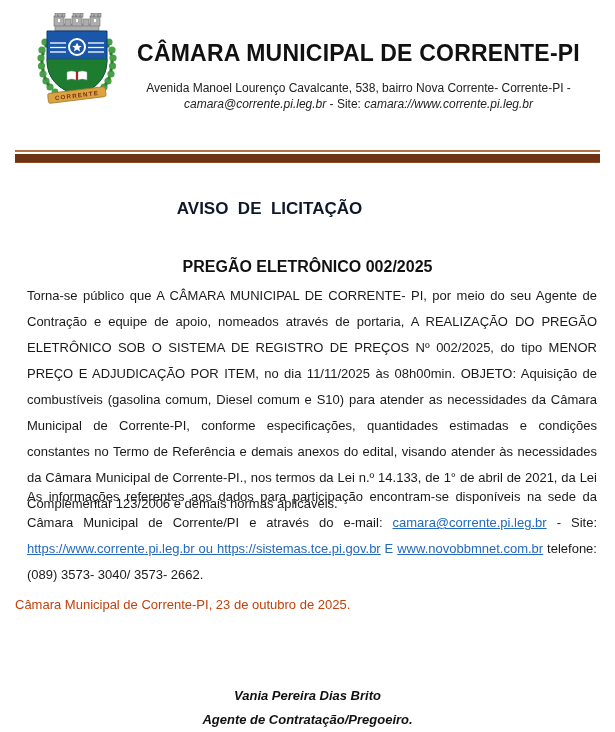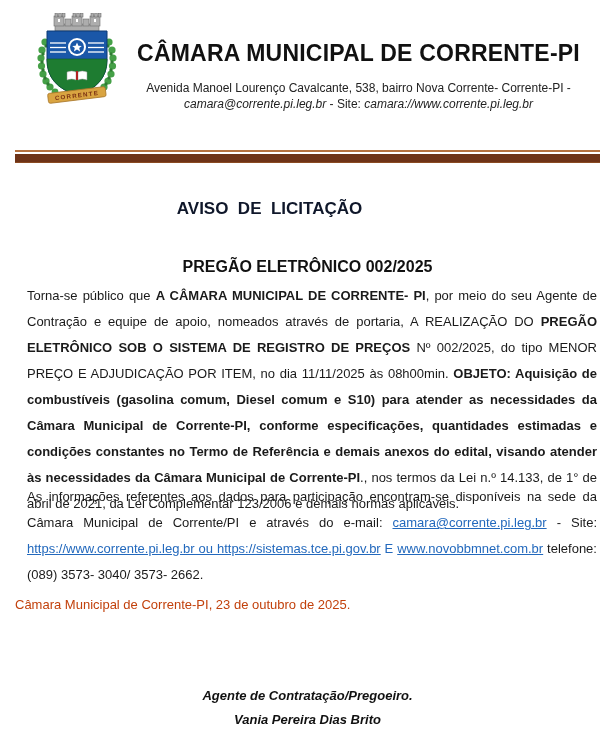--- a/index.html
+++ b/index.html
@@ -20,21 +20,21 @@
   .divider .k{height:8px;background:#6e3317;border-bottom:1px solid #8a4a22;}
   
   .notice-title{position:absolute;top:199px;left:0;width:539px;text-align:center;
     font-size:17px;font-weight:bold;color:#0f172a;white-space:pre;}
   .notice-subtitle{position:absolute;top:258px;left:0;width:615px;text-align:center;
     font-size:16px;font-weight:bold;color:#111;}
   .para{position:absolute;left:27px;width:570px;font-size:13px;line-height:26px;
     text-align:justify;color:#1a1a1a;}
   #p1{top:283px;}
   #p2{top:484px;}
-  .b{font-weight:bold;}
+  .b{font-weight:normal;}
   .lnk{color:#2369bd;text-decoration:underline;cursor:pointer;}
   .lnk-plain{color:#2369bd;text-decoration:none;}
   .date-line{position:absolute;left:15px;top:597px;font-size:13px;color:#c2410c;}
   .sig{position:absolute;left:0;top:684px;width:615px;text-align:center;
     font-size:13px;font-weight:bold;font-style:italic;line-height:24px;color:#111;}
 </style>
 </head>
 <body>
 
 <div class="page">
@@ -143,17 +143,17 @@
 
   <div class="notice-title">AVISO  DE  LICITAÇÃO</div>
   <div class="notice-subtitle">PREGÃO ELETRÔNICO 002/2025</div>
 
   <div class="para" id="p1"><span class="">Torna-se público que </span><span class="b">A CÂMARA MUNICIPAL DE CORRENTE- PI</span><span class="">, por meio do seu Agente de Contração e equipe de apoio, nomeados através de portaria, A REALIZAÇÃO DO </span><span class="b">PREGÃO ELETRÔNICO SOB O SISTEMA DE REGISTRO DE PREÇOS</span><span class=""> Nº 002/2025, do tipo MENOR PREÇO E ADJUDICAÇÃO POR ITEM, no dia 11/11/2025 às 08h00min. </span><span class="b">OBJETO: Aquisição de combustíveis (gasolina comum, Diesel comum e S10) para atender as necessidades da Câmara Municipal de Corrente-PI, conforme especificações, quantidades estimadas e condições constantes no Termo de Referência e demais anexos do edital, visando atender às necessidades da Câmara Municipal de Corrente-PI</span><span class="">., nos termos da Lei n.º 14.133, de 1° de abril de 2021, da Lei Complementar 123/2006 e demais normas aplicáveis.</span></div>
   <div class="para" id="p2"><span class="">As informações referentes aos dados para participação encontram-se disponíveis na sede da Câmara Municipal de Corrente/PI e através do e-mail: </span><a href="#" class="lnk">camara@corrente.pi.leg.br</a><span class=""> - Site: </span><a href="#" class="lnk">https://www.corrente.pi.leg.br ou https://sistemas.tce.pi.gov.br</a><span class="lnk-plain"> E </span><a href="#" class="lnk">www.novobbmnet.com.br</a><span class=""> telefone: (089) 3573- 3040/ 3573- 2662.</span></div>
 
   <div class="date-line">Câmara Municipal de Corrente-PI, 23 de outubro de 2025.</div>
 
   <div class="sig">
+    <div>Vania Pereira Dias Brito</div>
     <div>Agente de Contratação/Pregoeiro.</div>
-    <div>Vania Pereira Dias Brito</div>
   </div>
 
 </div>
 
 </body></html>

